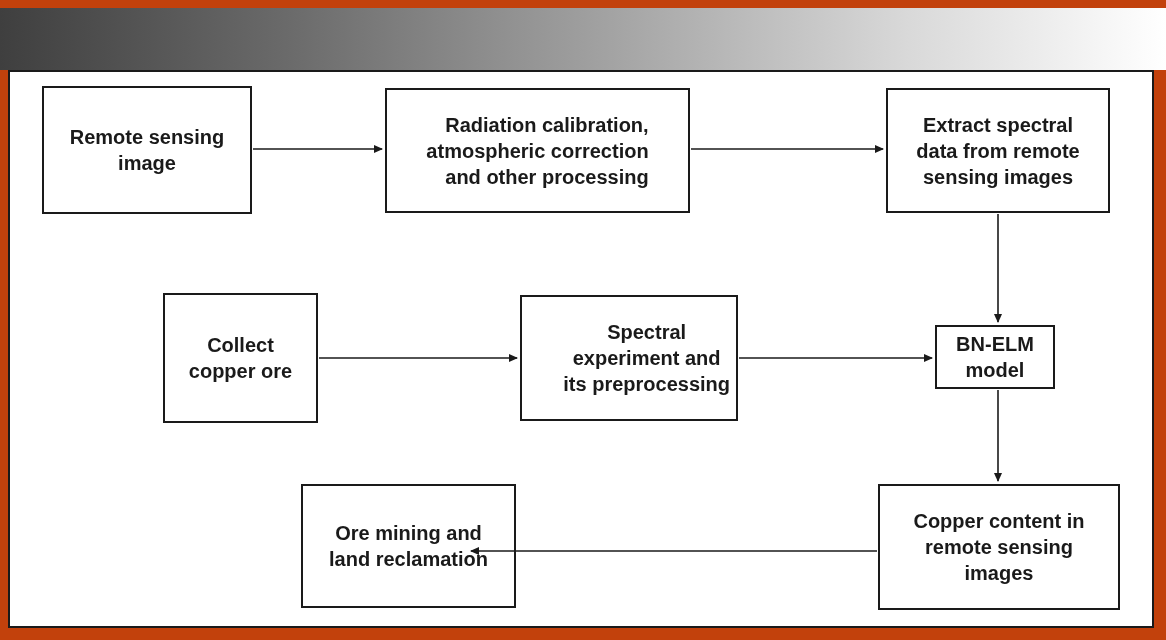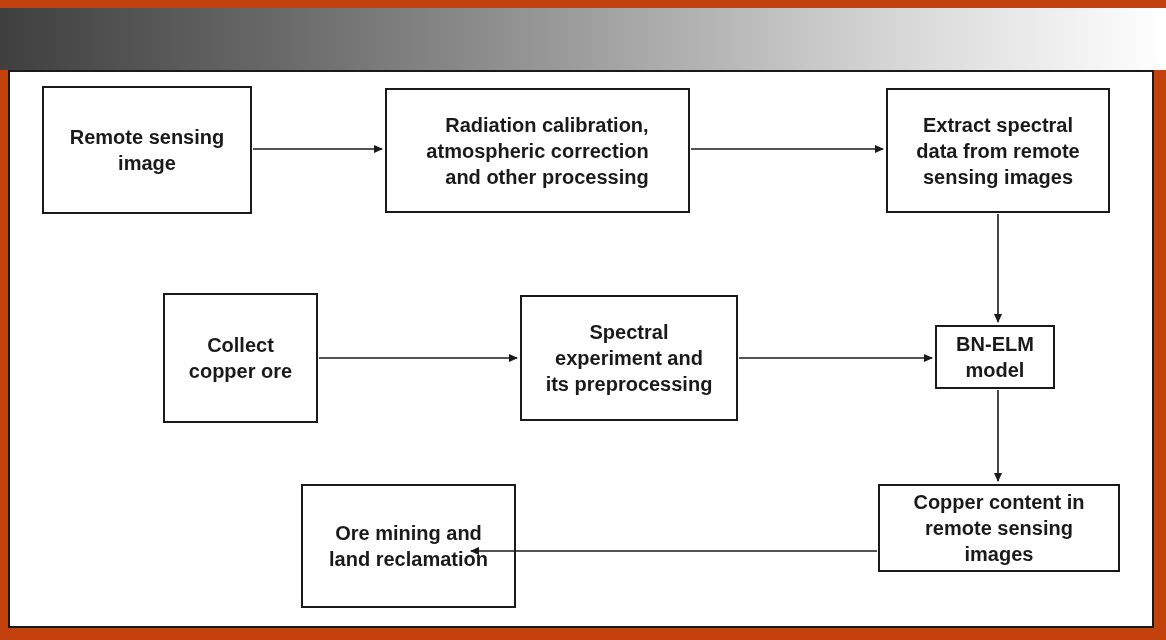--- a/index.html
+++ b/index.html
@@ -49,24 +49,24 @@
     line-height: 26px;
     color: #1a1a1a;
     white-space: pre-line;
     padding: 2px 6px;
   }
   
   .n-remote   { left: 42px;  top: 86px;  width: 210px; height: 128px; }
   .n-radiation{ left: 385px; top: 88px;  width: 305px; height: 125px; text-align: right; }
   .n-extract  { left: 886px; top: 88px;  width: 224px; height: 125px; }
   .n-collect  { left: 163px; top: 293px; width: 155px; height: 130px; }
-  .n-spectral { left: 520px; top: 295px; width: 218px; height: 126px; }
+  .n-spectral { left: 520px; top: 295px; width: 218px; height: 126px; justify-content: flex-end; }
   .n-bnelm    { left: 935px; top: 325px; width: 120px; height: 64px;  }
   .n-mining   { left: 253px; top: 484px; width: 215px; height: 124px; margin-left: 48px; }
-  .n-copper   { left: 878px; top: 484px; width: 242px; height: 88px; }
+  .n-copper   { left: 878px; top: 484px; width: 242px; height: 126px; }
   .arrows {
     position: absolute;
     left: 0;
     top: 0;
     width: 1166px;
     height: 640px;
     pointer-events: none;
   }
 </style>
 </head>

